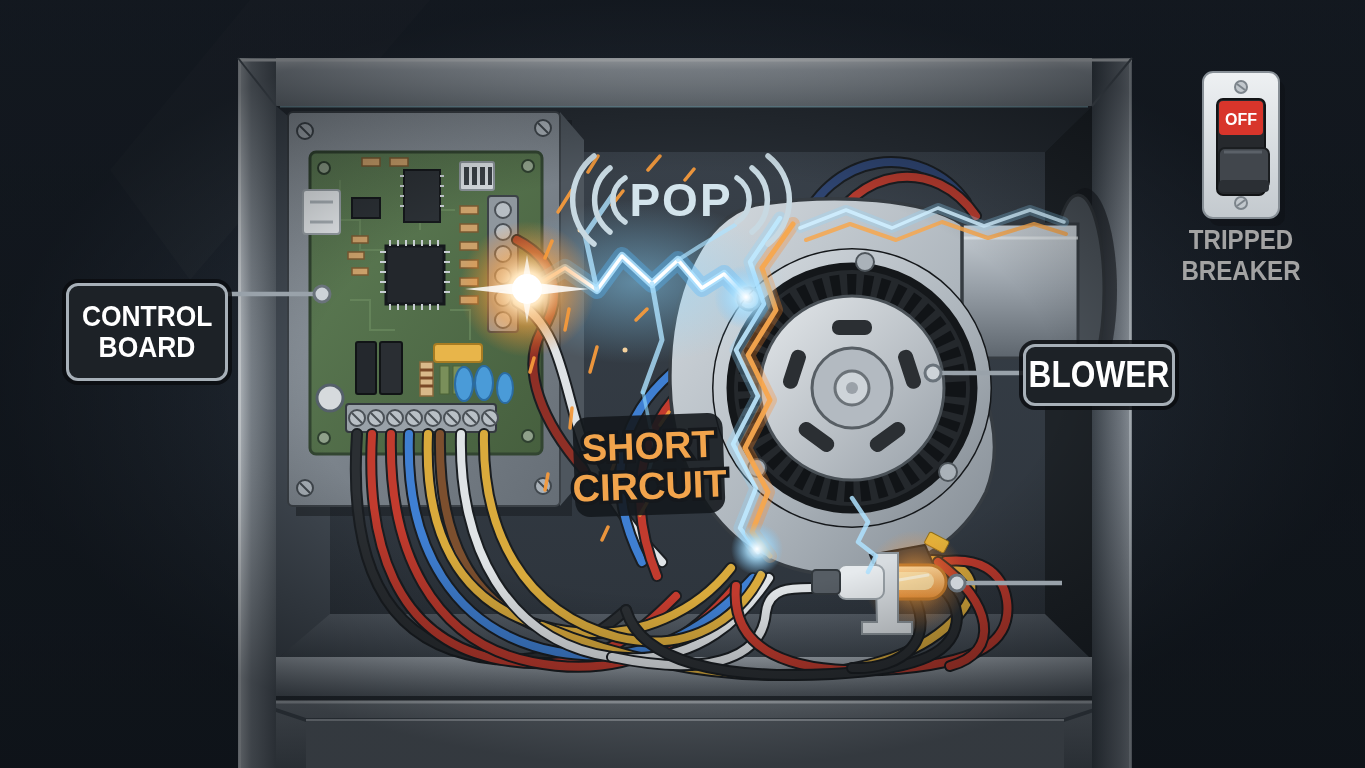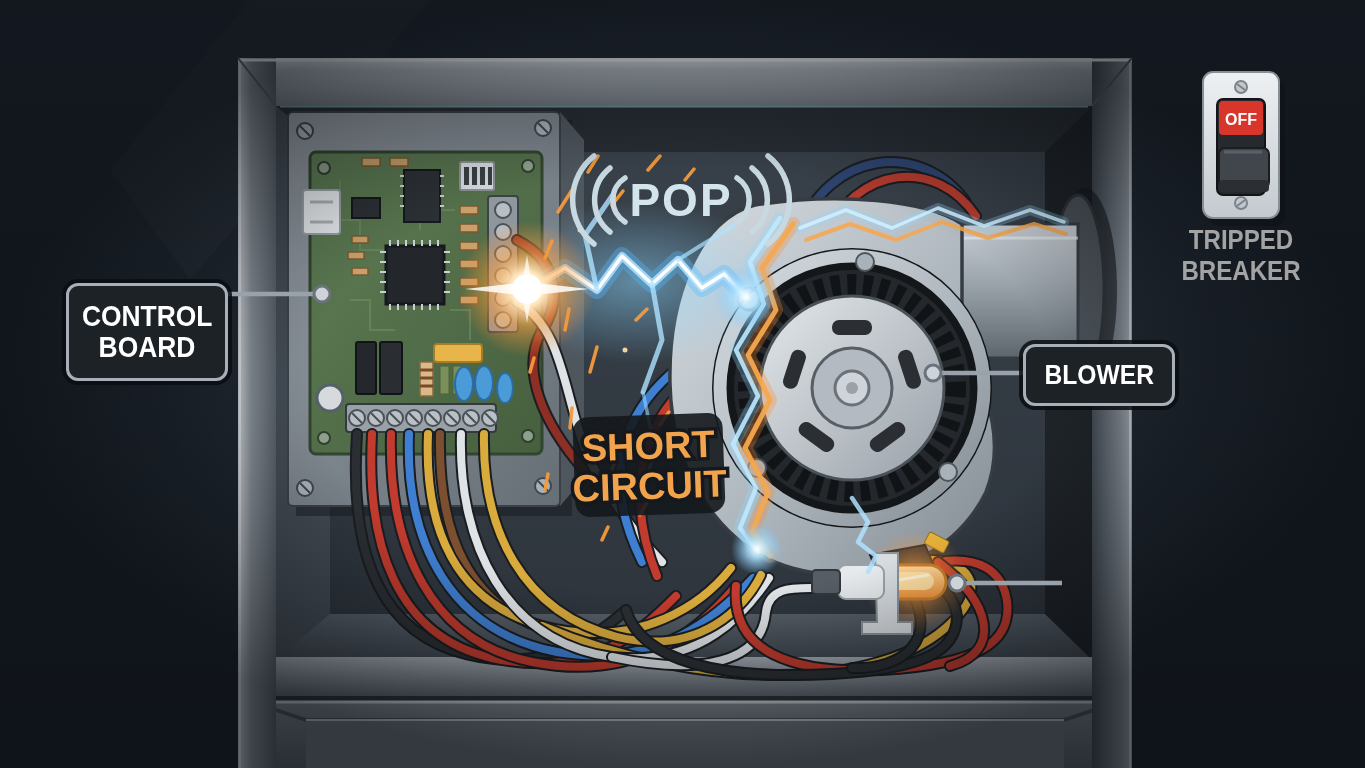--- a/index.html
+++ b/index.html
@@ -7,21 +7,21 @@
          font-family:"Liberation Sans",sans-serif;background:#1f2631;}
   #scene{position:absolute;inset:0;}
   .wo{stroke:#1a1e22;stroke-width:12;fill:none;stroke-linecap:round;}
   .wc{stroke-width:8;fill:none;stroke-linecap:round;}
   .callout{position:absolute;display:flex;flex-direction:column;align-items:center;
            justify-content:center;background:#1d2227;border:3px solid #a7b0b8;
            border-radius:12px;box-shadow:0 0 0 4px rgba(10,13,17,.85);
            color:#ffffff;font-weight:700;text-align:center;line-height:1.02;}
   .callout .t{display:block;transform:scaleX(.88);}
   #callout-control{left:66px;top:248px;width:156px;height:92px;font-size:30px;margin-top:35px;}
-  #callout-blower{left:1023px;top:344px;width:146px;height:56px;font-size:28px;}
+  #callout-blower{left:1023px;top:344px;width:146px;height:56px;font-size:36px;}
   #callout-igniter{left:1058px;top:555px;width:148px;height:54px;font-size:31px;}
   #breaker-caption{position:absolute;left:1156px;top:224px;width:170px;text-align:center;
            font-weight:700;font-size:28px;color:#a3a3a3;line-height:1.12;}
   #breaker-caption .t{display:block;transform:scaleX(.86);}
   .svgtxt{font-family:"Liberation Sans",sans-serif;font-weight:700;}
 </style>
 </head>
 <body>
 
 <div id="stage">

